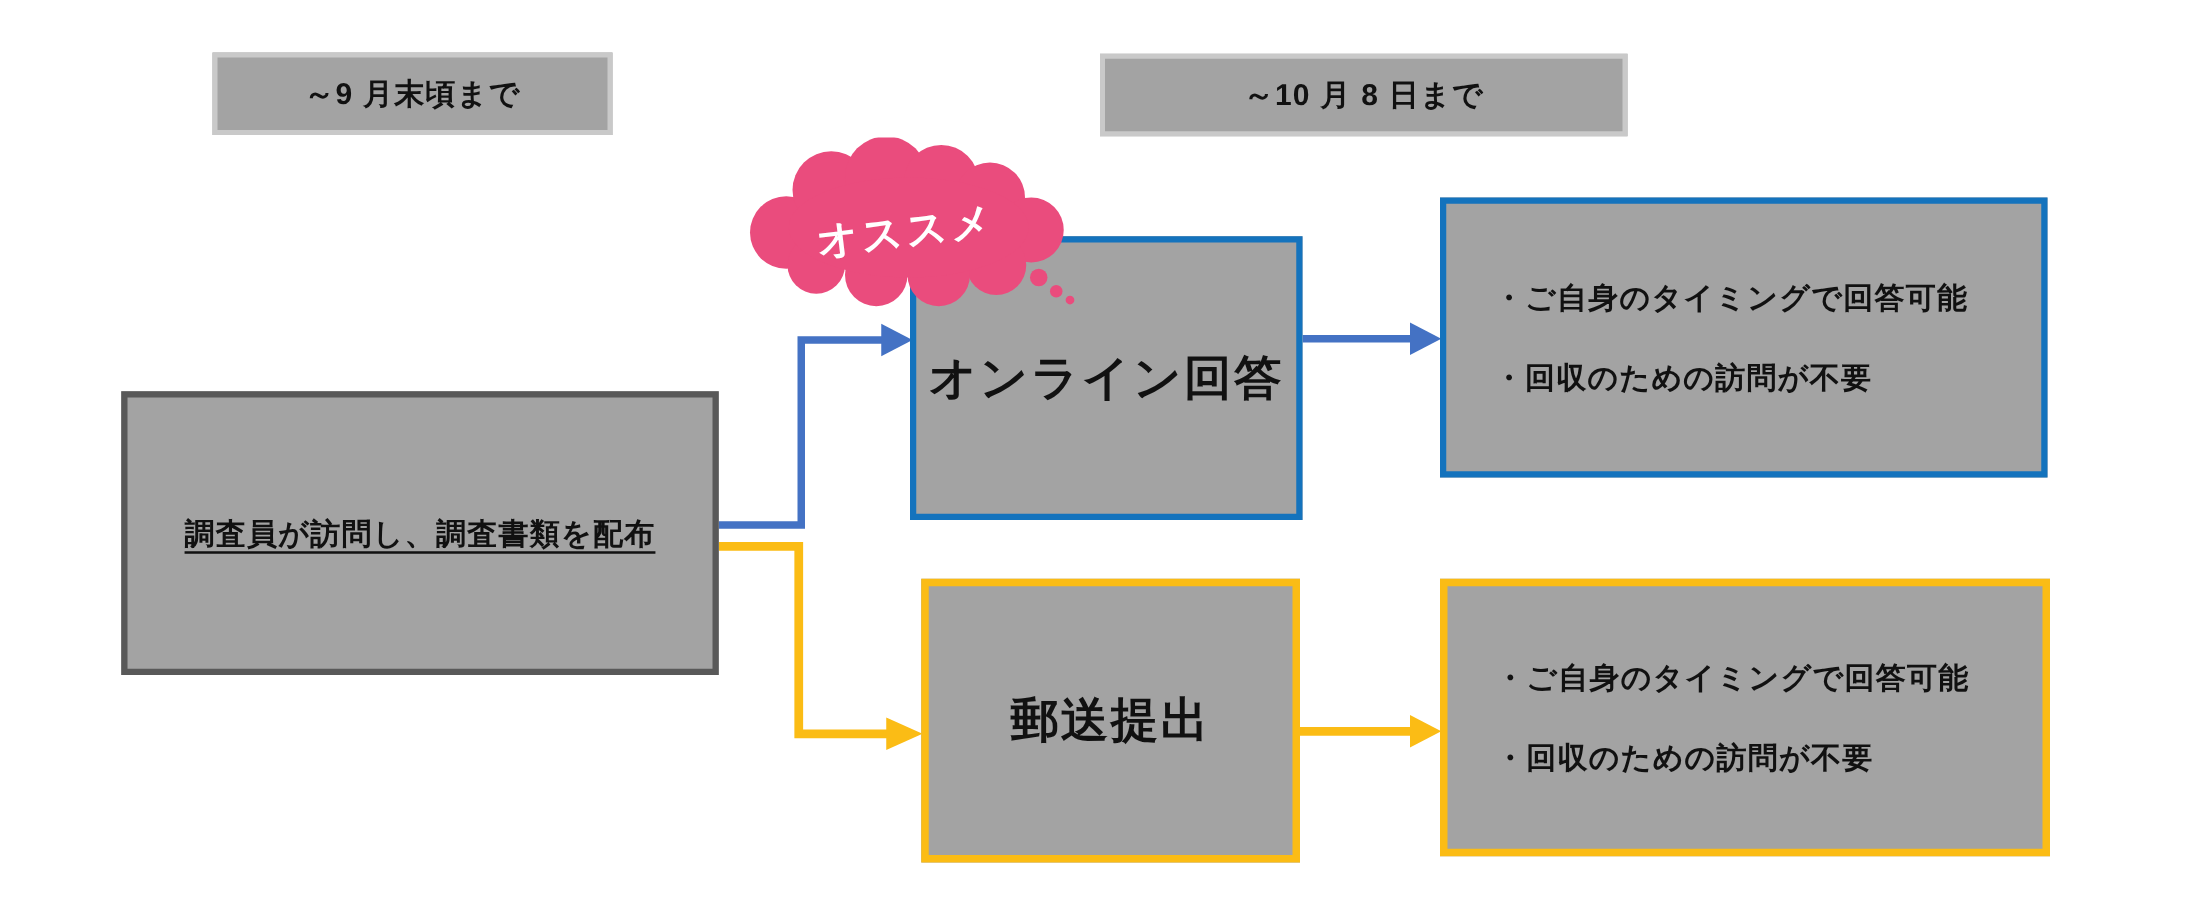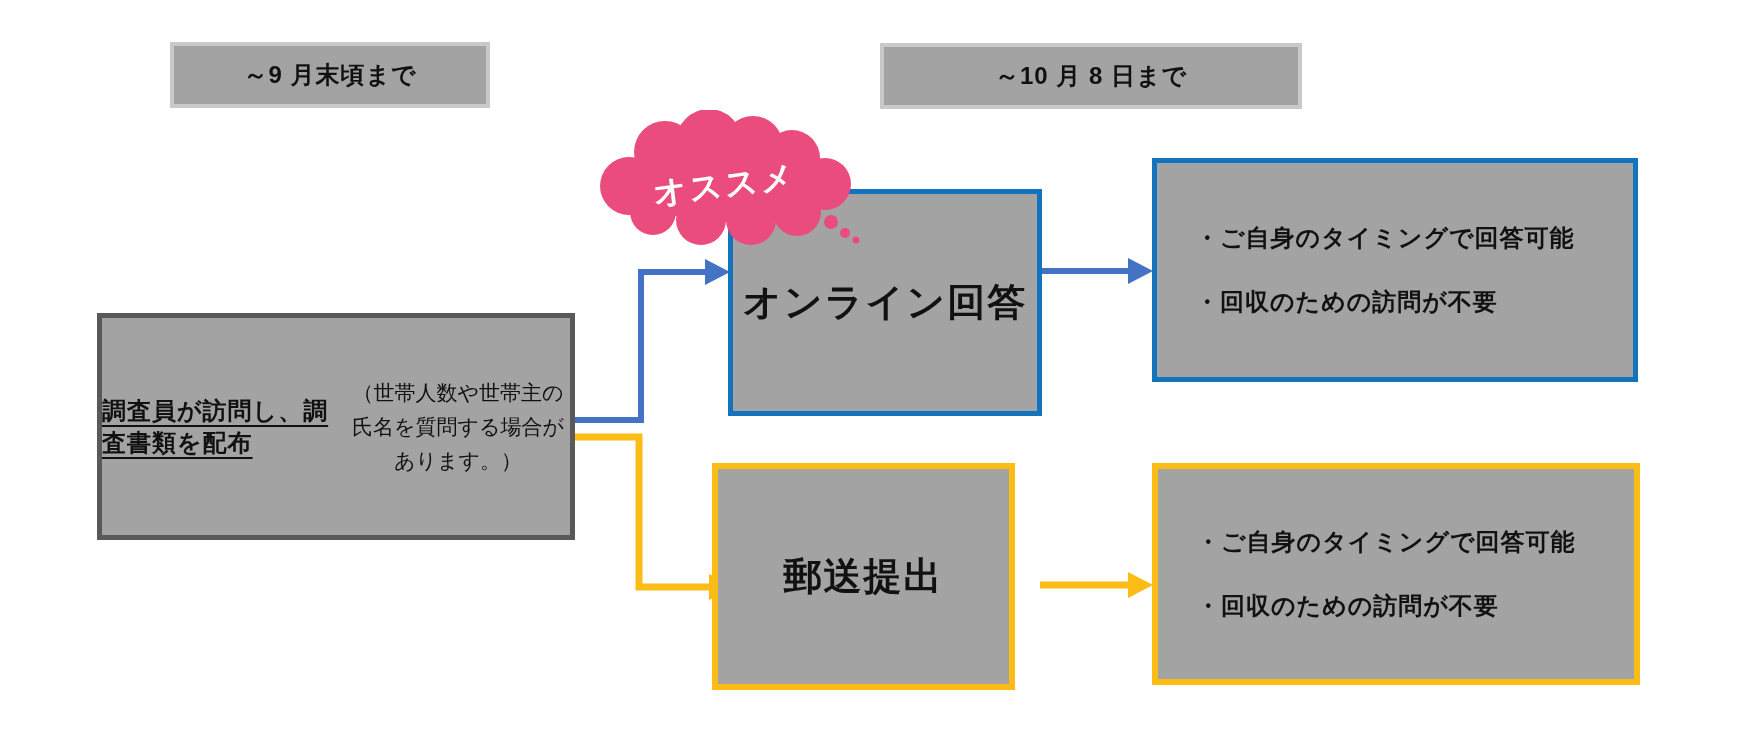--- a/index.html
+++ b/index.html
@@ -13,21 +13,21 @@
 
   .distribute-box { left: 97px; top: 313px; width: 478px; height: 227px;
                     border: 5px solid var(--gray-dark, #595959);
                     flex-direction: row; gap: 16px; }
   .distribute-title { font-size: 24px; font-weight: 700; text-decoration: underline;
                       text-decoration-thickness: 2px; text-underline-offset: 6px; letter-spacing: 1px; }
   .distribute-note { font-size: 21px; font-weight: 400; width: 370px; text-align: center; line-height: 34px; }
 
   .stage-box { font-size: 38px; font-weight: 700; letter-spacing: 2px; }
   .online-box { left: 728px; top: 157px; width: 314px; height: 227px; border: 5px solid var(--blue-border, #1473BD); margin-top: 32px; }
-  .mail-box   { left: 712px; top: 463px; width: 303px; height: 227px; border: 6px solid var(--gold, #FBBC15); }
+  .mail-box   { left: 737px; top: 463px; width: 303px; height: 227px; border: 6px solid var(--gold, #FBBC15); }
 
   .benefits-box { flex-direction: column; align-items: flex-start; justify-content: center;
                   row-gap: 32px; padding-left: 38px; }
   .benefits-blue   { left: 1152px; top: 158px; width: 486px; height: 224px; border: 5px solid var(--blue-border, #1473BD); }
   .benefits-yellow { left: 1152px; top: 463px; width: 488px; height: 222px; border: 6px solid var(--gold, #FBBC15); }
   .benefit-item { font-size: 24px; font-weight: 700; white-space: nowrap; letter-spacing: 1px; }
   .benefit-item .benefit-text { text-decoration-thickness: 2px; text-underline-offset: 6px; }
 
   .arrows { position: absolute; left: 0; top: 0; z-index: 1; pointer-events: none; }
   .arrow-blue-line   { stroke: var(--blue-arrow, #4472C4); stroke-width: 6; fill: none; }
@@ -68,21 +68,20 @@
 
   <div class="box header-box hb1">
     <span>～9 月末頃まで</span>
   </div>
   <div class="box header-box hb2">
     <span>～10 月 8 日まで</span>
   </div>
 
   <div class="box distribute-box">
     <div class="distribute-title">調査員が訪問し、調査書類を配布</div>
-    <div class="distribute-note">（世帯人数や世帯主の氏名を質問する場合があります。）</div>
   </div>
 
   <div class="box stage-box online-box">
     <span>オンライン回答</span>
   </div>
 
   <div class="box benefits-box benefits-blue">
     <div class="benefit-item">
       <span>・</span><span class="benefit-text">ご自身のタイミングで回答可能</span>
     </div>

